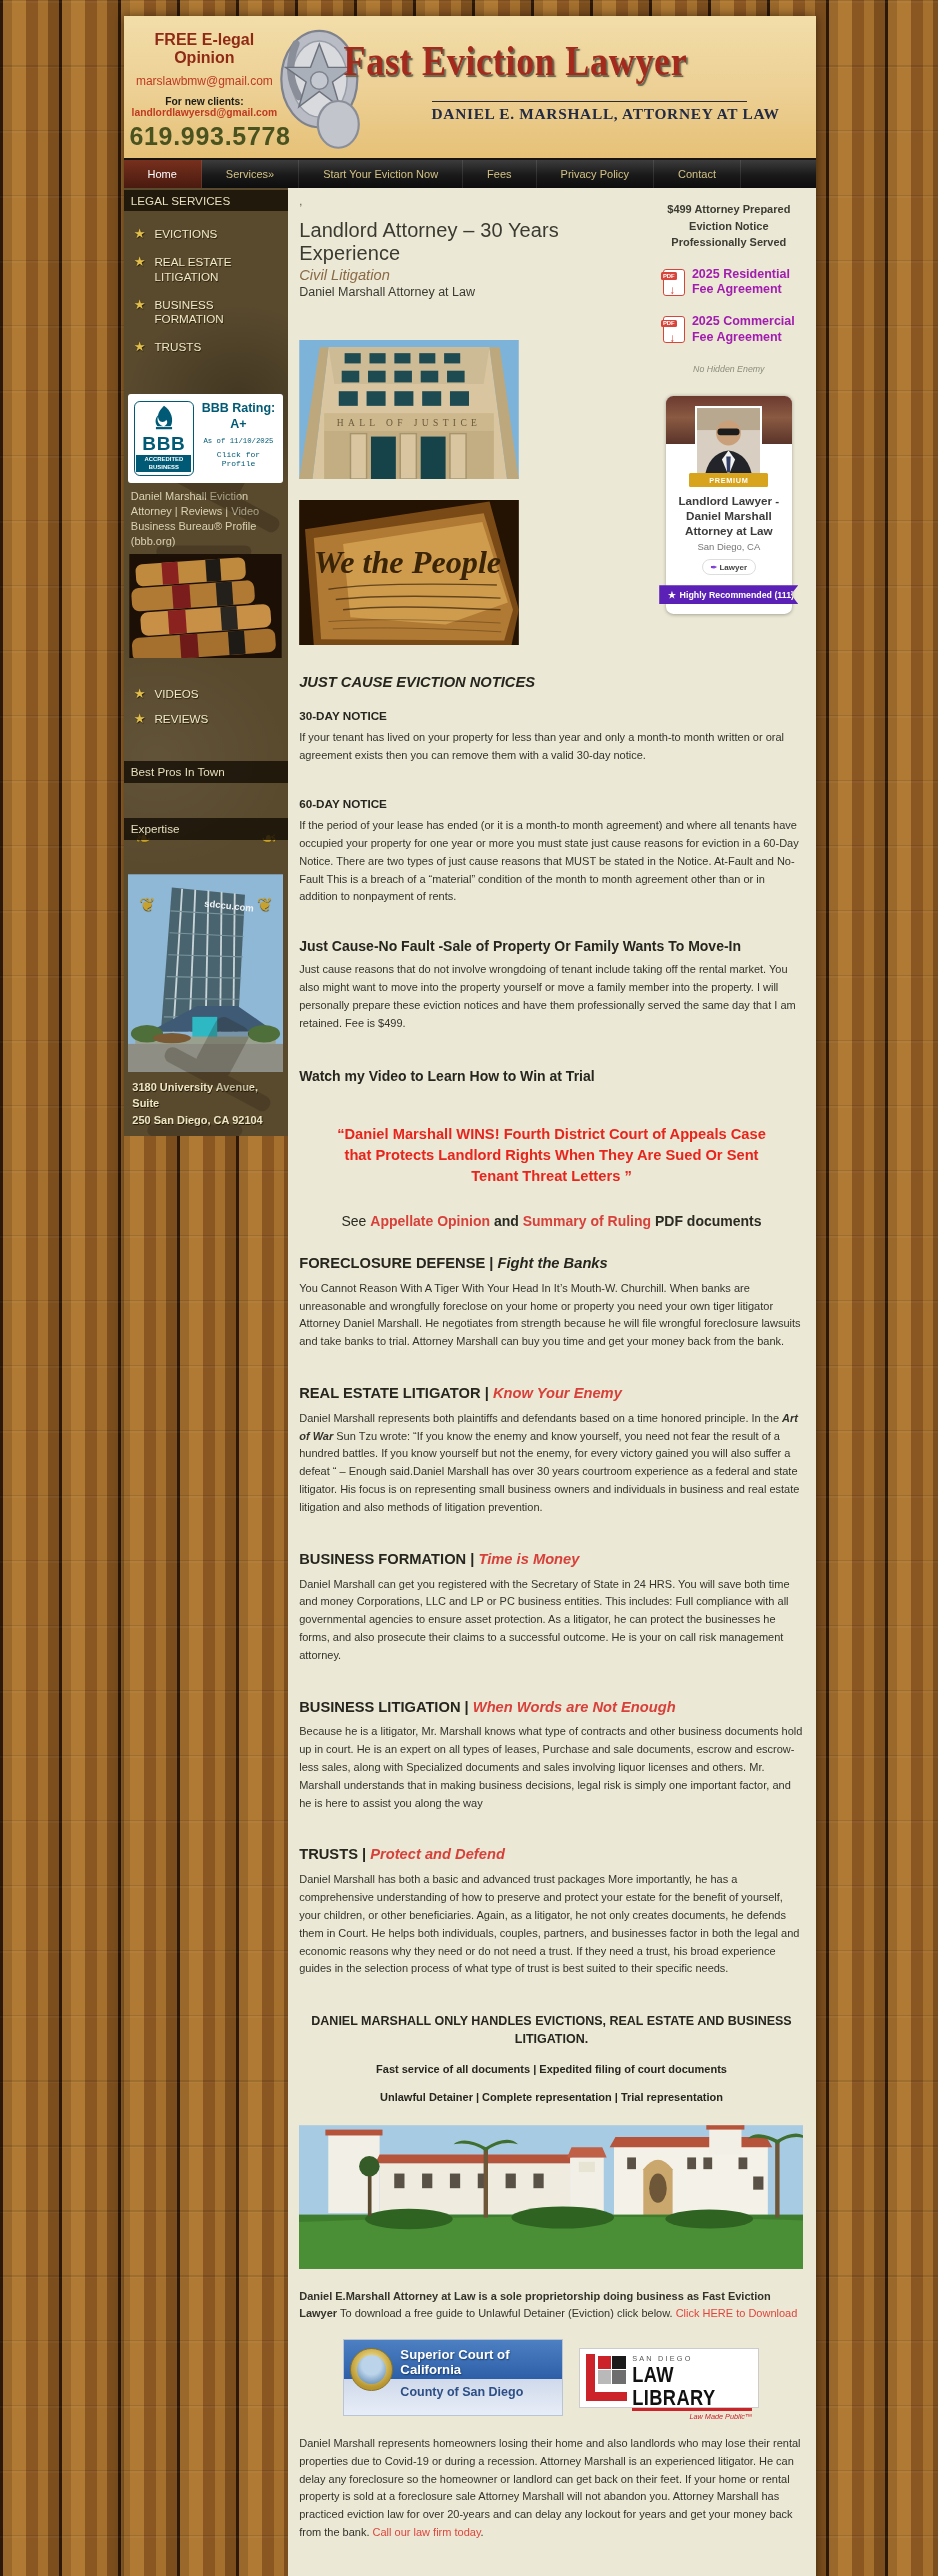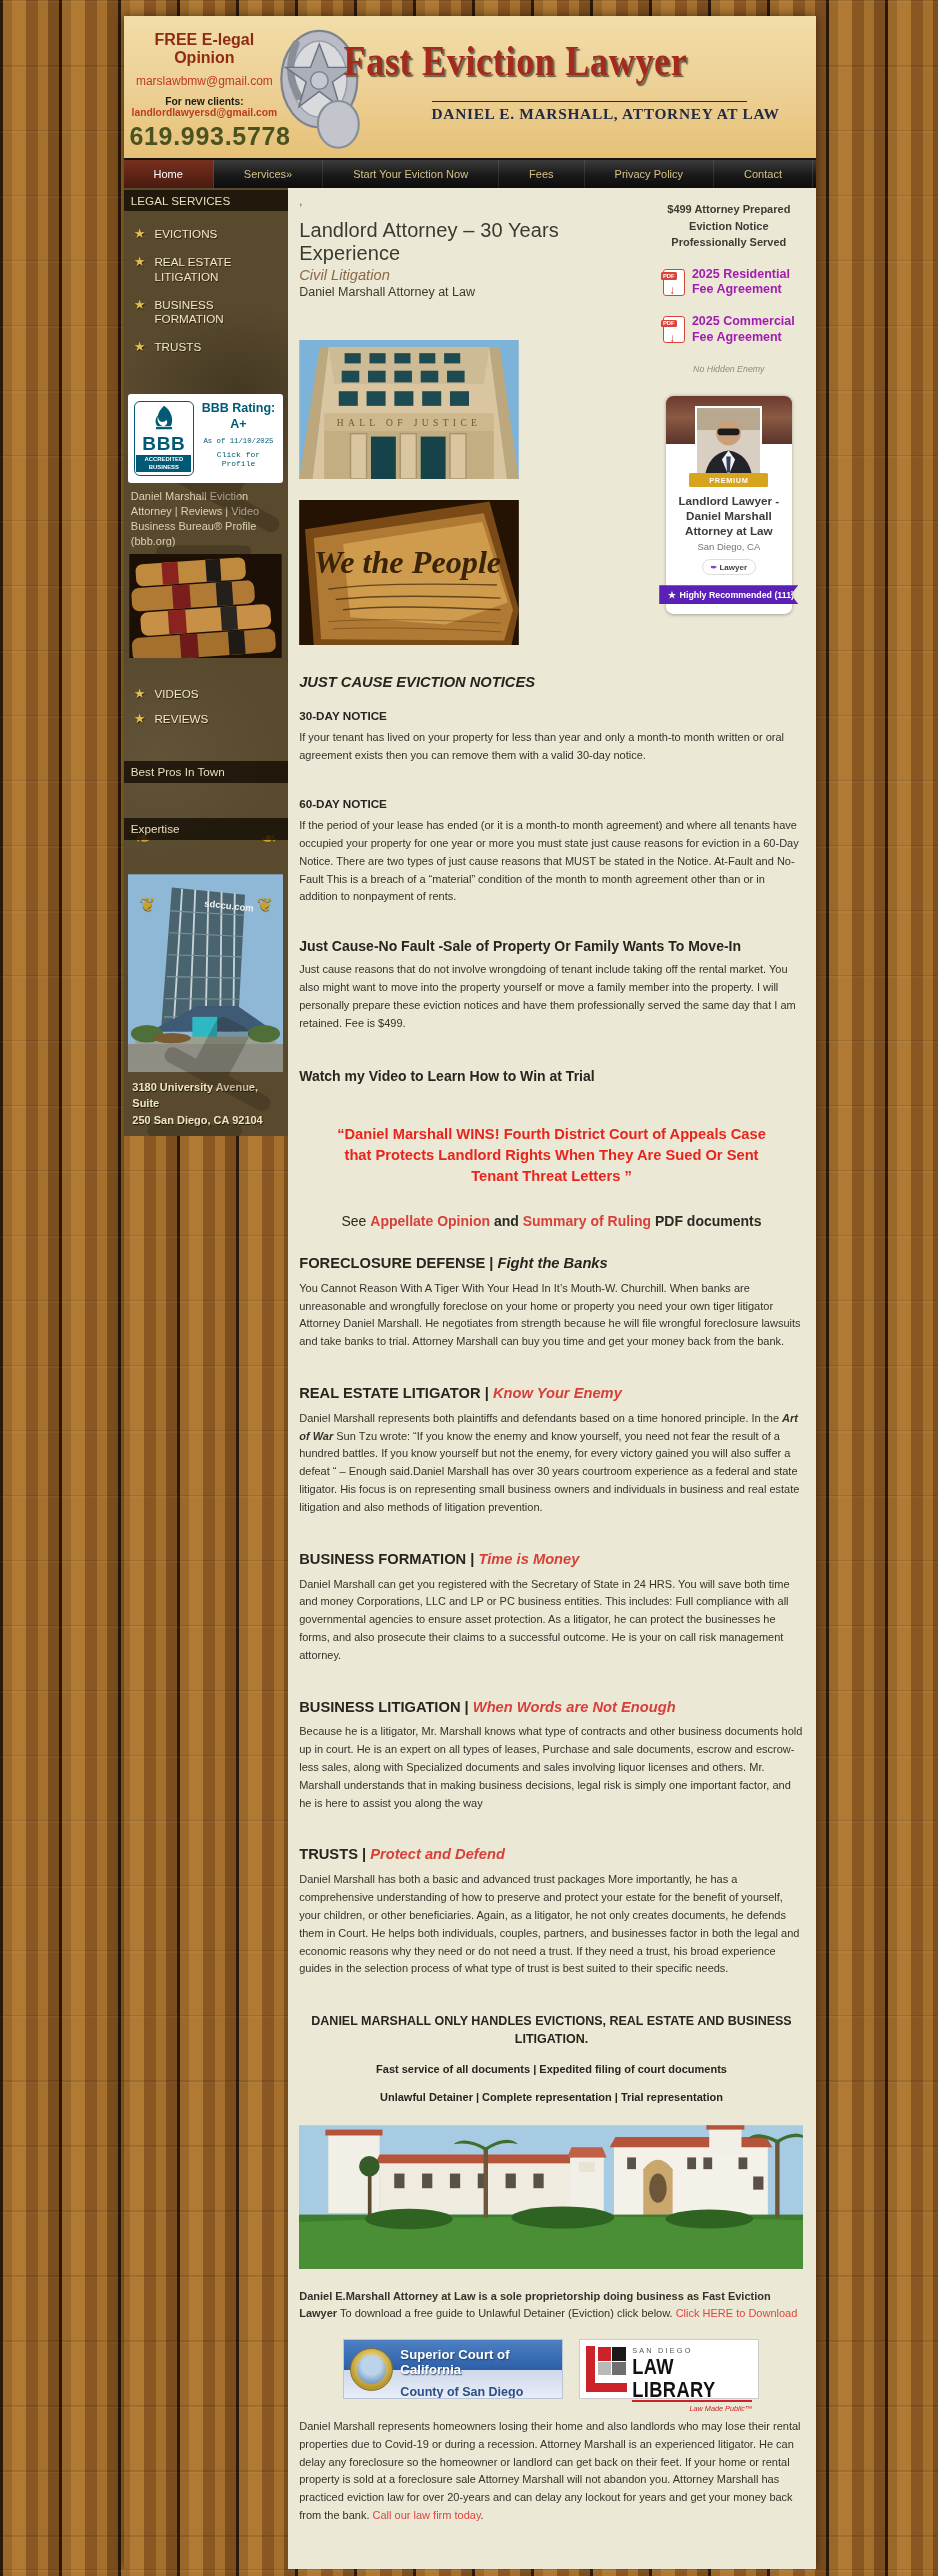--- a/index.html
+++ b/index.html
@@ -39,21 +39,21 @@
     margin: 22px 0 0 88px; width: 315px;
     border-top: 1.5px solid #2a2a35; padding-top: 3.7px;
     font-family: "Liberation Serif", serif;
     font-size: 15.4px; font-weight: bold; color: #222a44; letter-spacing: 0.7px;
     white-space: nowrap;
   }
 
   
   .main-nav { display: flex; background: linear-gradient(180deg, #3c3c3c, #191919 55%, #0d0d0d); height: 28px; }
   .nav-item {
-    padding: 0 30px; line-height: 28px; font-size: 11px; color: #d2c185;
+    padding: 0 24px; line-height: 28px; font-size: 11px; color: #d2c185;
     border-right: 0.7px solid rgba(255,255,255,0.10); cursor: pointer; white-space: nowrap;
   }
   .nav-item.active { background: linear-gradient(180deg, #77301d, #4a1a10); color: #ffffff; }
 
   
   .content { display: flex; align-items: flex-start; }
 
   
   .sidebar {
     width: 164px; flex: 0 0 164px; position: relative; overflow: hidden;
@@ -162,21 +162,21 @@
   .centerblock { text-align: center; margin-top: 35px; }
   .cb1 { font-size: 12.5px; font-weight: bold; line-height: 1.4; color: #26261e; }
   .cb2 { font-size: 11px; font-weight: bold; margin-top: 14.7px; color: #26261e; }
   .cb3 { font-size: 11px; font-weight: bold; margin-top: 16px; color: #26261e; }
 
   .soleprop { font-size: 11px; line-height: 1.6; margin-top: 19px; }
   .soleprop .b { font-weight: bold; }
   .red-link { color: #e0453c; cursor: pointer; }
 
   .logos-row { display: flex; gap: 16px; margin: 16px 0 0 44px; align-items: center; }
-  .court-logo { width: 220px; height: 60px; display: flex; overflow: hidden; border: 0.7px solid #b9c4d6; background: linear-gradient(180deg, #4c80c2 0%, #2d5fa8 52%, #cfd9ea 52%, #e8eef8 100%); }
+  .court-logo { width: 220px; height: 77px; display: flex; overflow: hidden; border: 0.7px solid #b9c4d6; background: linear-gradient(180deg, #4c80c2 0%, #2d5fa8 52%, #cfd9ea 52%, #e8eef8 100%); }
   .court-seal { width: 43px; height: 43px; border-radius: 50%; background: radial-gradient(circle at 50% 40%, #e8d27a 0 30%, #b7952f 70%); border: 1.5px solid #8a732a; margin: 8px 4.4px 0 5.9px; flex: 0 0 43px; position: relative; }
   .court-seal::after { content: ""; position: absolute; inset: 5.9px; border-radius: 50%; background: radial-gradient(circle at 50% 35%, #bcd4ea 0 40%, #4a79a8); }
   .court-txt { flex: 1; }
   .court-l1 { color: #fff; font-size: 13.2px; font-weight: bold; padding: 6.6px 0 0 2.9px; text-shadow: 0.7px 0.7px 1.5px #1a3a66; }
   .court-l2 { color: #2d4f86; font-size: 12.5px; font-weight: bold; padding: 8.8px 0 0 2.9px; }
   .lib-logo { width: 180px; height: 60px; background: #fff; border: 0.7px solid #ccc; display: flex; padding: 5.9px; gap: 5.1px; }
   .lib-mark { position: relative; width: 41px; flex: 0 0 41px; }
   .lib-mark .bar-v { position: absolute; left: 0; top: 0; width: 8.8px; height: 100%; background: #cc2229; }
   .lib-mark .bar-h { position: absolute; left: 0; bottom: 0; width: 100%; height: 8.8px; background: #cc2229; }
   .lib-mark .sq { position: absolute; width: 13.2px; height: 13.2px; }

